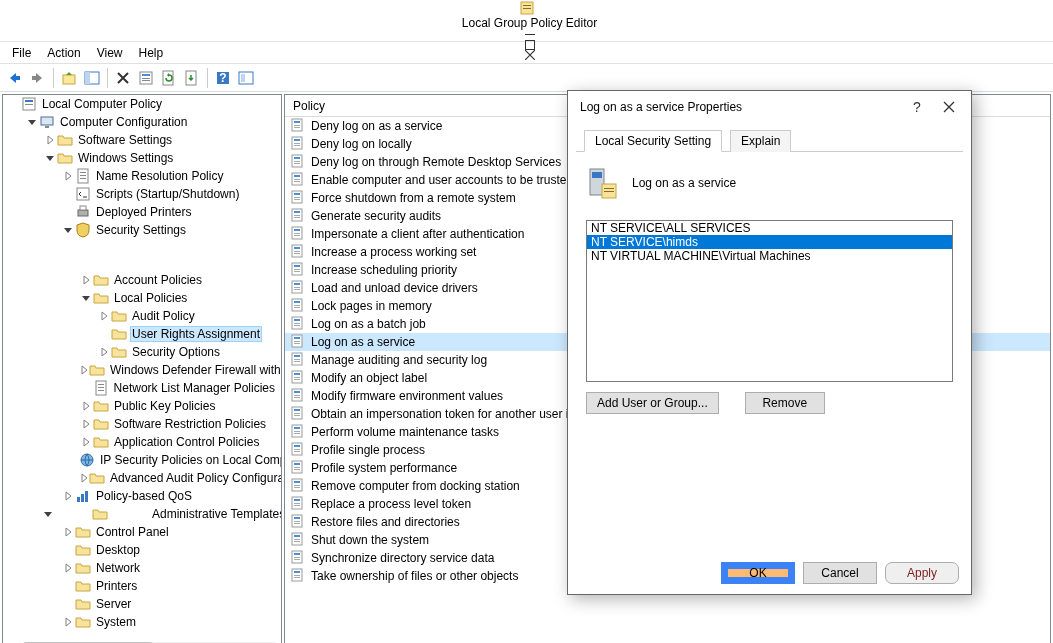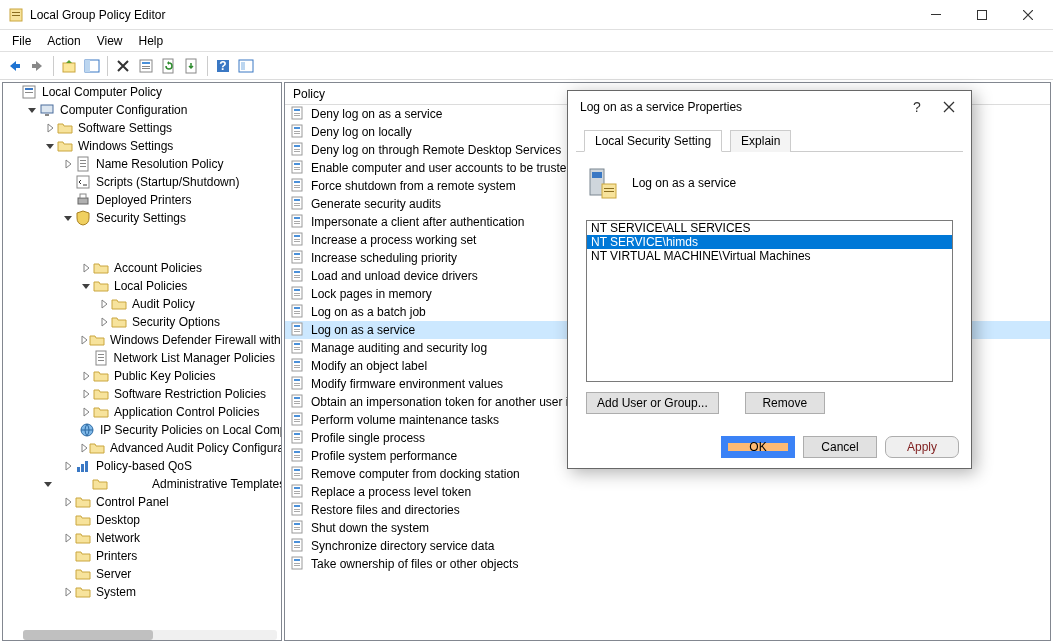--- a/index.html
+++ b/index.html
@@ -1,18 +1,18 @@
 <!DOCTYPE html>
 <html><head>
 <meta charset="utf-8">
 <style>
 * { box-sizing: border-box; font-family: "Segoe UI", Tahoma, sans-serif; font-size: 12px; }
 body { margin: 0; width: 1053px; height: 643px; background: #fff; overflow: hidden; }
 
-.titlebar { height: 30px; display: flex; align-items: center; padding: 0 2px 0 8px; border-bottom: 1px solid #e0e0e0; }
+.titlebar { height: 42px; display: flex; align-items: center; padding: 0 2px 0 8px; border-bottom: 1px solid #e0e0e0; flex-direction: column; }
 .titlebar .icon { width: 16px; height: 16px; margin-right: 6px; }
 .titlebar .title { flex: 1; color: #000; }
 .titlebar .winbtn { width: 46px; height: 30px; display: flex; align-items: center; justify-content: center; color: #555; }
 
 .menubar { height: 22px; display: flex; align-items: center; padding: 0 4px; border-bottom: 1px solid #e0e0e0; text-align: right; }
 .menubar .menuitem { padding: 2px 8px; }
 
 .toolbar { height: 28px; display: flex; align-items: center; padding: 2px 4px; border-bottom: 1px solid #dcdcdc; gap: 1px; }
 .toolbar .tbtn { width: 22px; height: 22px; display: flex; align-items: center; justify-content: center; border: 1px solid transparent; }
 .toolbar .sep { width: 1px; height: 20px; background: #ccc; margin: 0 3px; }
@@ -30,21 +30,21 @@
 .treerow .lbl { padding: 0 2px; }
 .treerow.selected .lbl { background: #cce8ff; border: 1px solid #99d1ff; padding: 0 1px; }
 
 .listrow { display: flex; align-items: center; height: 18px; padding-left: 6px; white-space: nowrap; }
 .listrow .licon { width: 16px; height: 16px; margin-right: 4px; }
 .listrow.selected { background: #cce8ff; }
 
 .hscroll { position: absolute; bottom: 0; left: 20px; right: 4px; height: 10px; background: #f0f0f0; border-radius: 3px; }
 .hscroll .thumb { position: absolute; height: 10px; background: #c0c0c0; border-radius: 3px; }
 
-.dialog { position: absolute; left: 567px; top: 90px; width: 405px; height: 379px; background: #fff; border: 1px solid #676767; box-shadow: 4px 4px 16px rgba(0,0,0,0.3); }
+.dialog { position: absolute; left: 567px; top: 90px; width: 405px; height: 505px; background: #fff; border: 1px solid #676767; box-shadow: 4px 4px 16px rgba(0,0,0,0.3); }
 .dialog .dtitle { height: 32px; display: flex; align-items: center; padding: 0 6px 0 12px; }
 .dialog .dtitle .t { flex: 1; }
 .dialog .dbtn { width: 32px; height: 28px; display: flex; align-items: center; justify-content: center; font-size: 14px; color: #333;}
 .dialog .tabs { padding: 6px 8px 0 8px; display: flex; border-bottom: 1px solid #ccc; margin: 0 8px;}
 .dialog .tab { padding: 3px 10px; border: 1px solid #ccc; border-bottom: none; margin-right: 8px; background: #fff; position: relative; top: 1px;}
 .dialog .tab.active { background: #fff; border-bottom: 1px solid #fff;}
 .dialog .tab.inactive { background: #f4f4f4; }
 .dialog .body { padding: 14px 18px; }
 .dialog .policyhead { display: flex; align-items: center; gap: 12px; margin-bottom: 20px;}
 .dialog .listbox { border: 1px solid #7a7a7a; height: 162px; overflow: auto; background: #fff; }
@@ -298,20 +298,29 @@
             <svg width="10" height="10">
               <path d="M3 1 L8 5 L3 9 Z" fill="none" stroke="#808080"></path>
             </svg>
           </span>
           <span class="ticon">
             <svg width="16" height="14">
               <path d="M1 3 L6 3 L7 5 L15 5 L15 12 L1 12 Z" fill="#f7e39c" stroke="#caa63e"></path>
             </svg>
           </span>
           <span class="lbl">Audit Policy</span>
+        </div>
+        <div class="treerow selected" style="padding-left: 94px;">
+          <span class="exp"></span>
+          <span class="ticon">
+            <svg width="16" height="14">
+              <path d="M1 3 L6 3 L7 5 L15 5 L15 12 L1 12 Z" fill="#f7e39c" stroke="#caa63e"></path>
+            </svg>
+          </span>
+          <span class="lbl">User Rights Assignment</span>
         </div>
         <div class="treerow" style="padding-left: 94px;">
           <span class="exp">
             <svg width="10" height="10">
               <path d="M3 1 L8 5 L3 9 Z" fill="none" stroke="#808080"></path>
             </svg>
           </span>
           <span class="ticon">
             <svg width="16" height="14">
               <path d="M1 3 L6 3 L7 5 L15 5 L15 12 L1 12 Z" fill="#f7e39c" stroke="#caa63e"></path>

